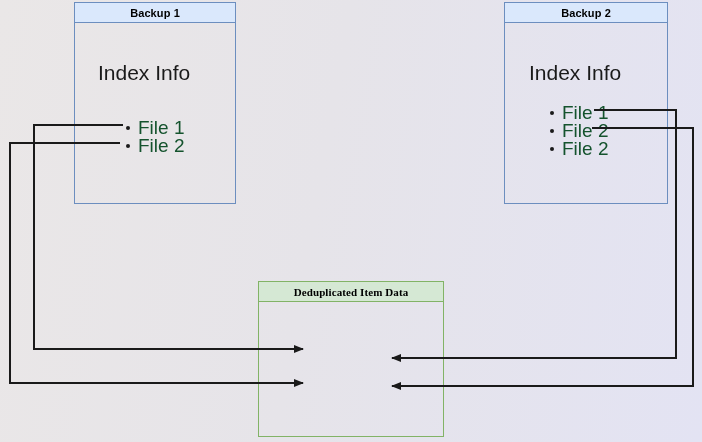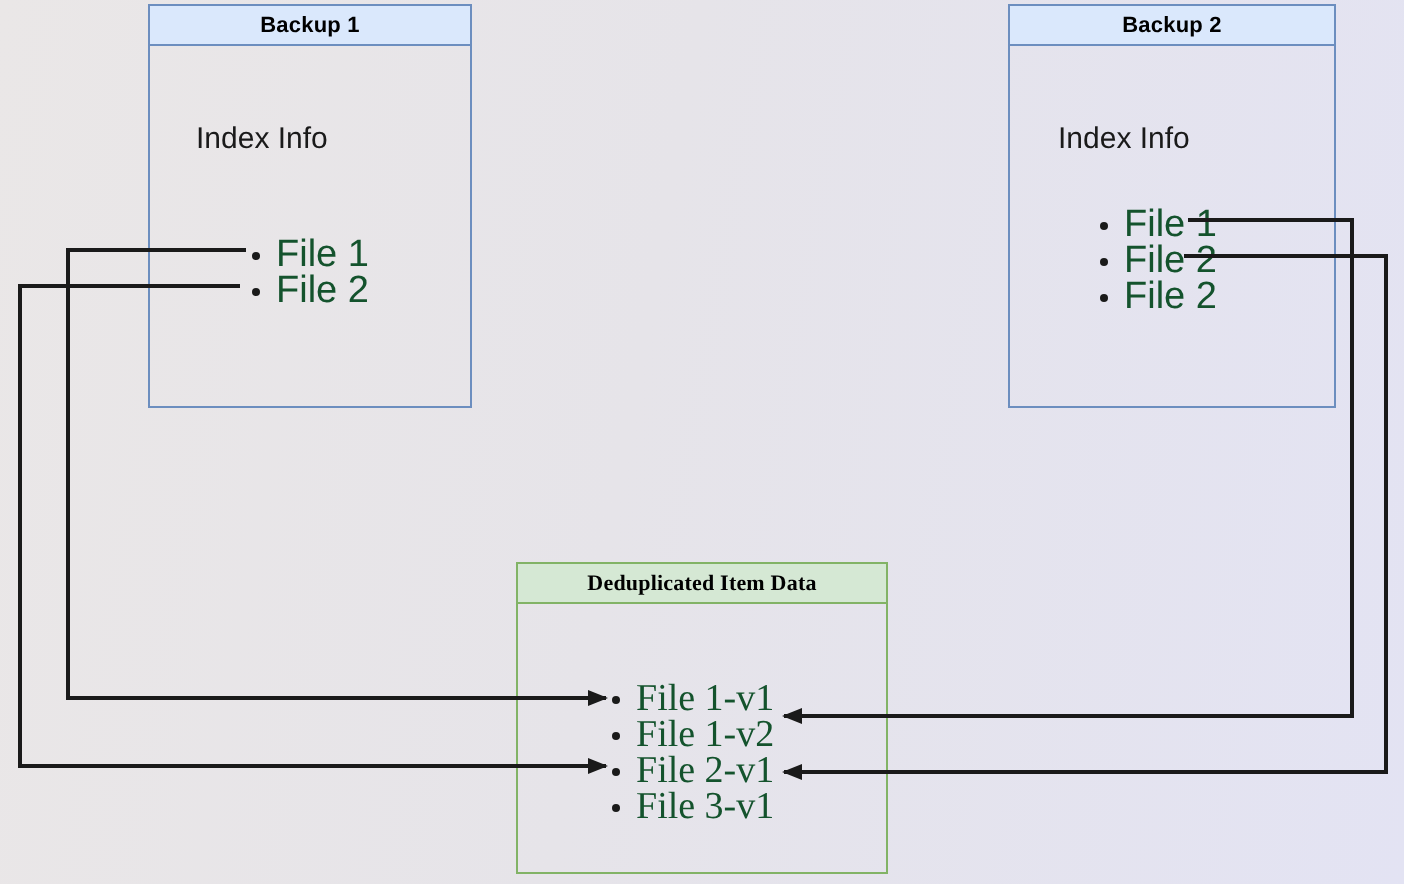--- a/index.html
+++ b/index.html
@@ -40,21 +40,21 @@
     justify-content: center;
     letter-spacing: 0.1px;
   }
   .node.green .node-header {
     background: #d5e8d4;
     border-bottom-color: #82b366;
   }
   .node-body { position: relative; height: calc(100% - 20px); }
   .index-label {
     position: absolute;
-    font-size: 15px;
+    font-size: 21px;
     color: #1a1a1a;
     white-space: nowrap;
   }
   .bullets {
     position: absolute;
     margin: 0;
     padding: 0;
     list-style: none;
     font-size: 19px;
     color: #14532d;
@@ -108,28 +108,20 @@
       <ul class="bullets" style="left:44px; top:81px;">
         <li>File 1</li>
         <li>File 2</li>
         <li>File 2</li>
       </ul>
     </div>
   </div>
 
   <div class="node green" style="left:258px; top:281px; width:186px; height:156px;">
     <div class="node-header">Deduplicated Item Data</div>
-    <div class="node-body">
-      <ul class="bullets" style="left:46px; top:39px;">
-        <li>File 1-v1</li>
-        <li>File 1-v2</li>
-        <li>File 2-v1</li>
-        <li>File 3-v1</li>
-      </ul>
-    </div>
   </div>
 
   <svg width="702" height="442" viewBox="0 0 702 442">
     <defs>
       <marker id="arrow-r" markerWidth="10" markerHeight="8" refX="9" refY="4" orient="auto" markerUnits="userSpaceOnUse">
         <path d="M0,0 L10,4 L0,8 z" fill="#1a1a1a"></path>
       </marker>
       <marker id="arrow-l" markerWidth="10" markerHeight="8" refX="9" refY="4" orient="auto" markerUnits="userSpaceOnUse">
         <path d="M0,0 L10,4 L0,8 z" fill="#1a1a1a"></path>
       </marker>

